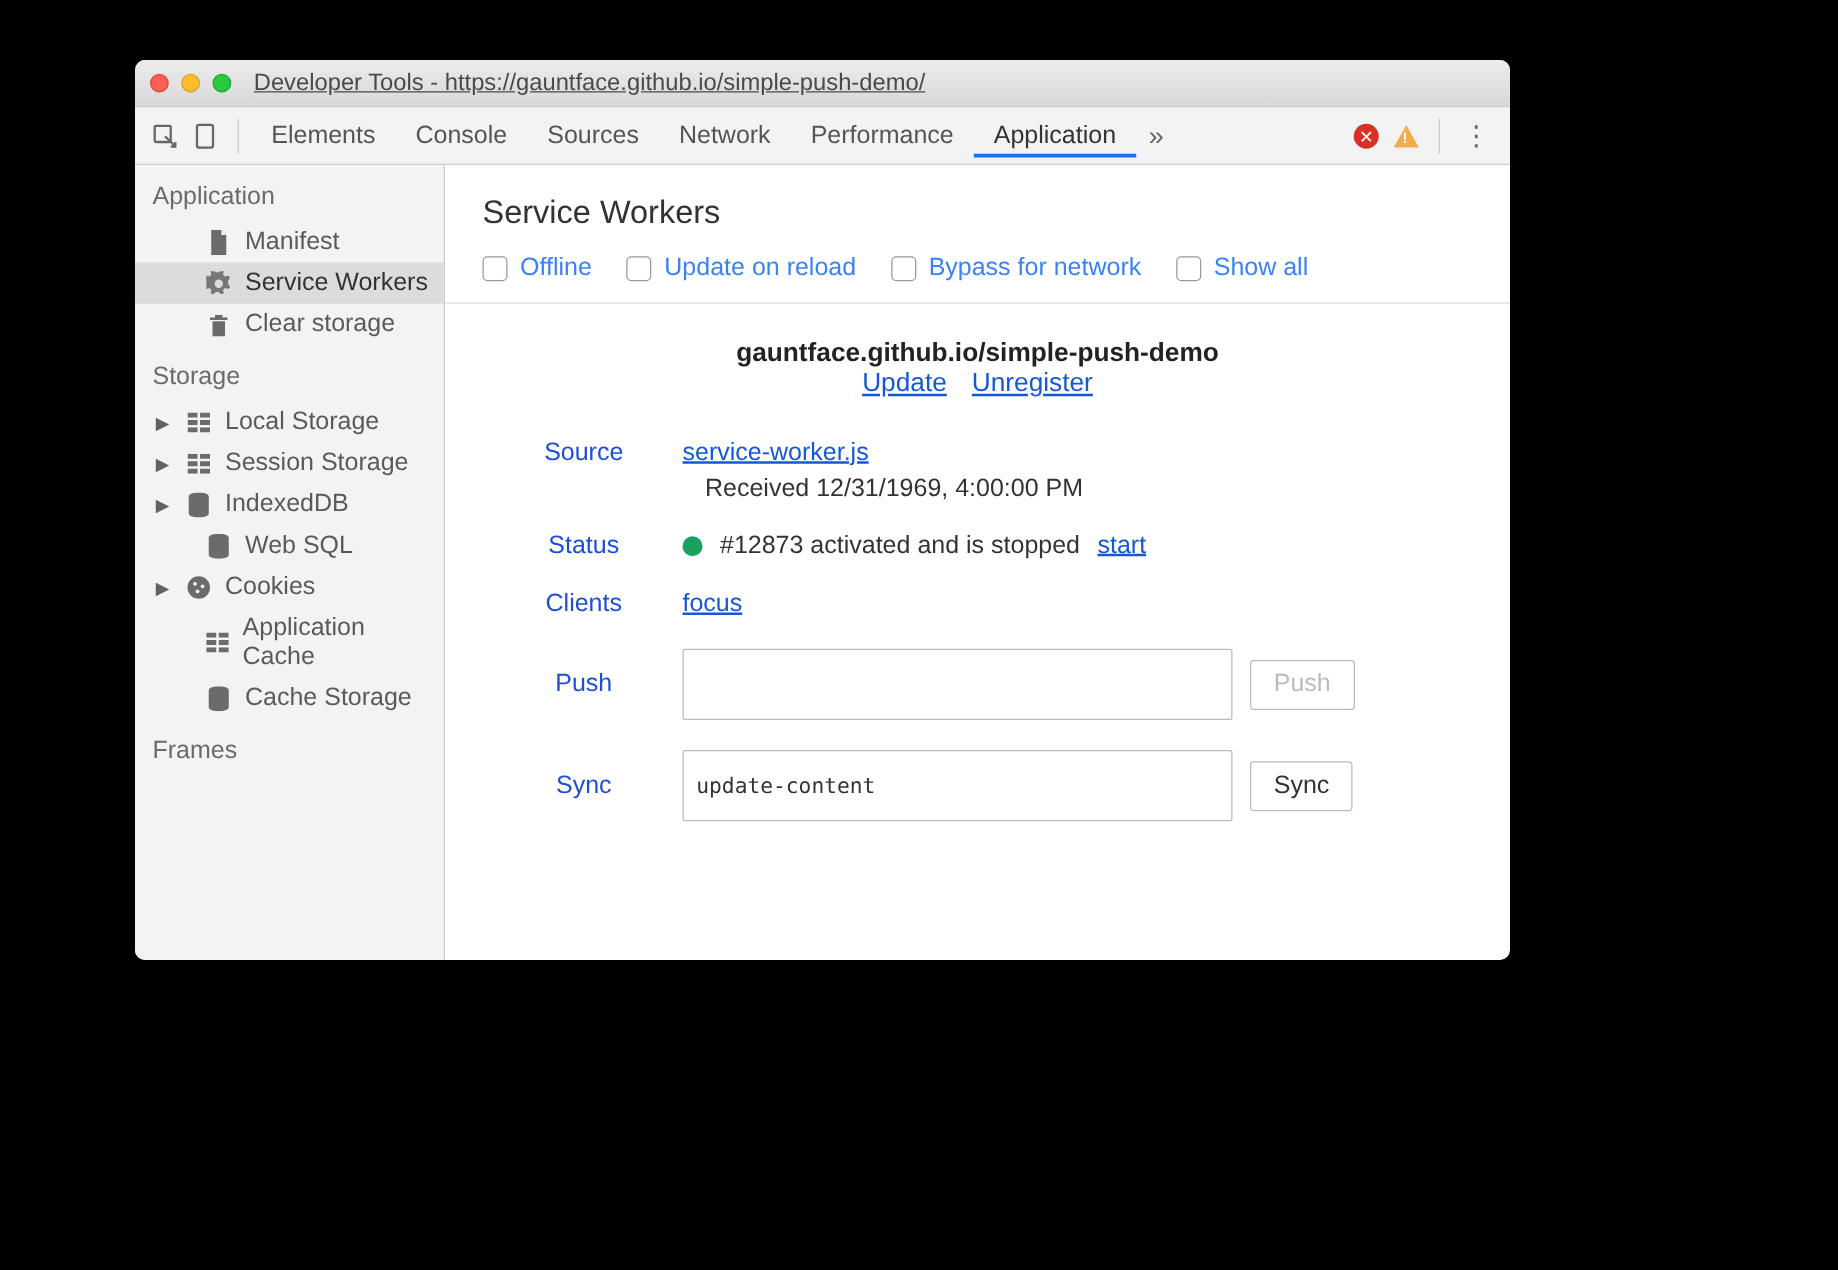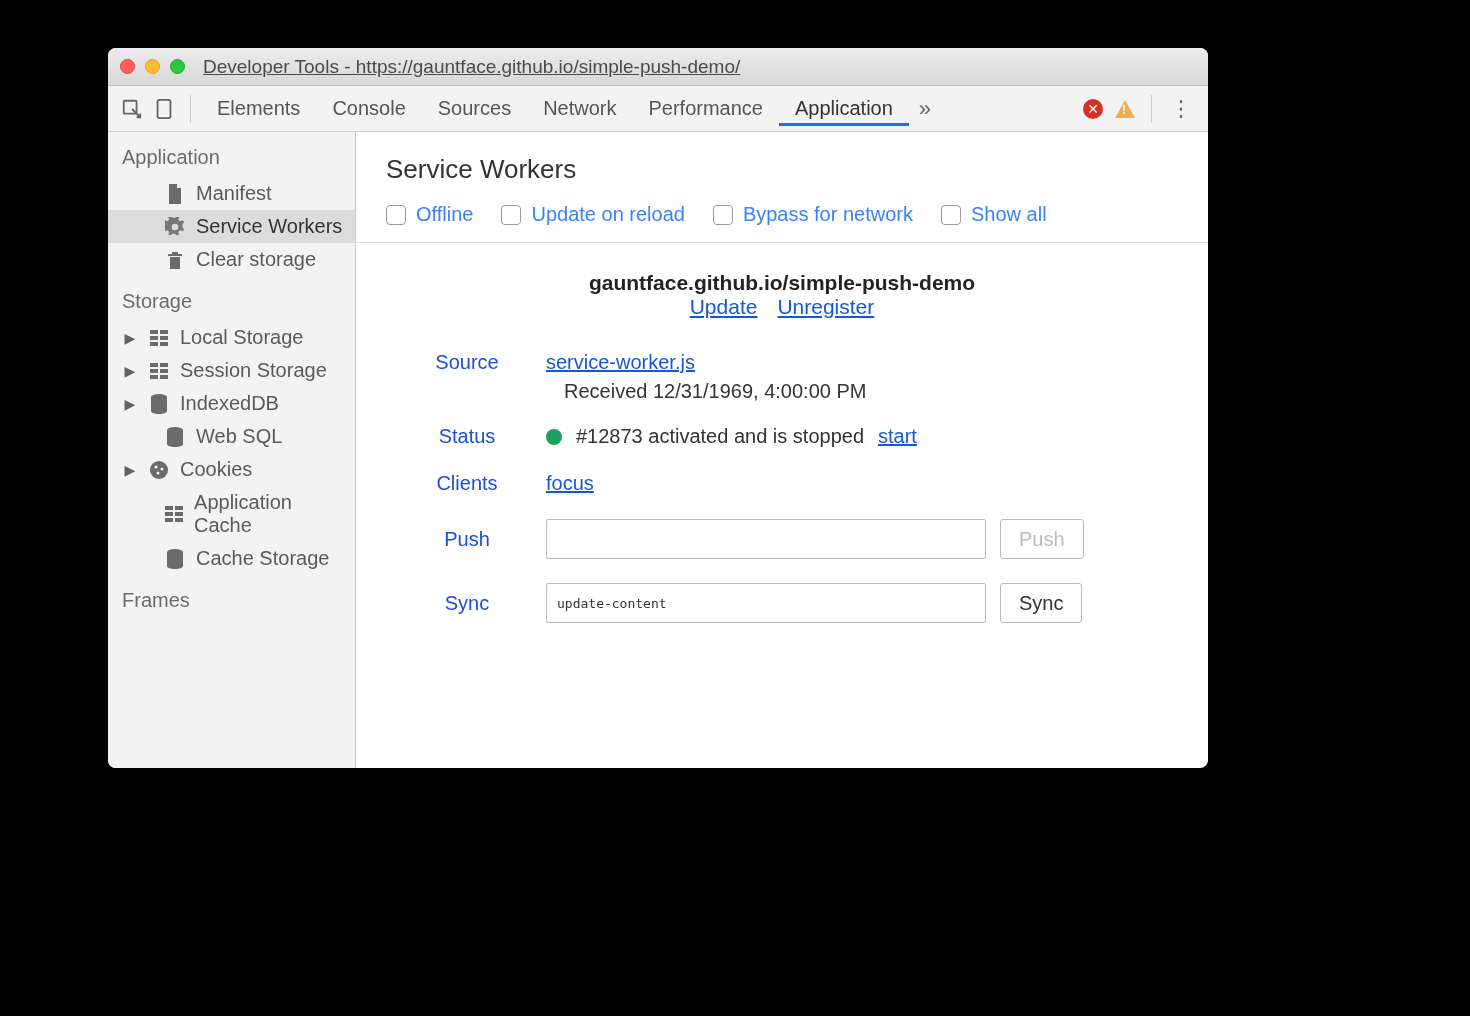--- a/index.html
+++ b/index.html
@@ -109,22 +109,22 @@
   .grid {
     padding:10px 30px 30px 50px;
     font-size:20px; color:#333;
   }
   .row { display:flex; align-items:center; padding:12px 0; }
   .row .label { width:140px; text-align:center; color:#1d4ed8; padding-right:18px; }
   .row .val { flex:1; display:flex; align-items:center; gap:14px; flex-wrap:wrap;}
   .recv { padding-left:158px; color:#333; margin-top:-6px; margin-bottom:10px; }
   .dot { width:16px;height:16px;border-radius:50%; background:#18a15f; display:inline-block;}
   .txtinput {
-    flex:1; max-width:440px; height:40px; border:1px solid #bbb; border-radius:2px;
-    padding:0 10px; font-size:13px; font-family:Menlo,monospace; color:#333;
+    flex:1; max-width:440px; height:57px; border:1px solid #bbb; border-radius:2px;
+    padding:0 10px; font-size:17px; font-family:Menlo,monospace; color:#333;
   }
   .btn {
     height:40px; padding:0 18px; border:1px solid #bbb; background:#fff; border-radius:3px;
     font-size:20px; color:#333;
   }
   .btn.disabled { color:#bbb; }
   svg { display:block; }
 </style>
 </head>
 <body>

